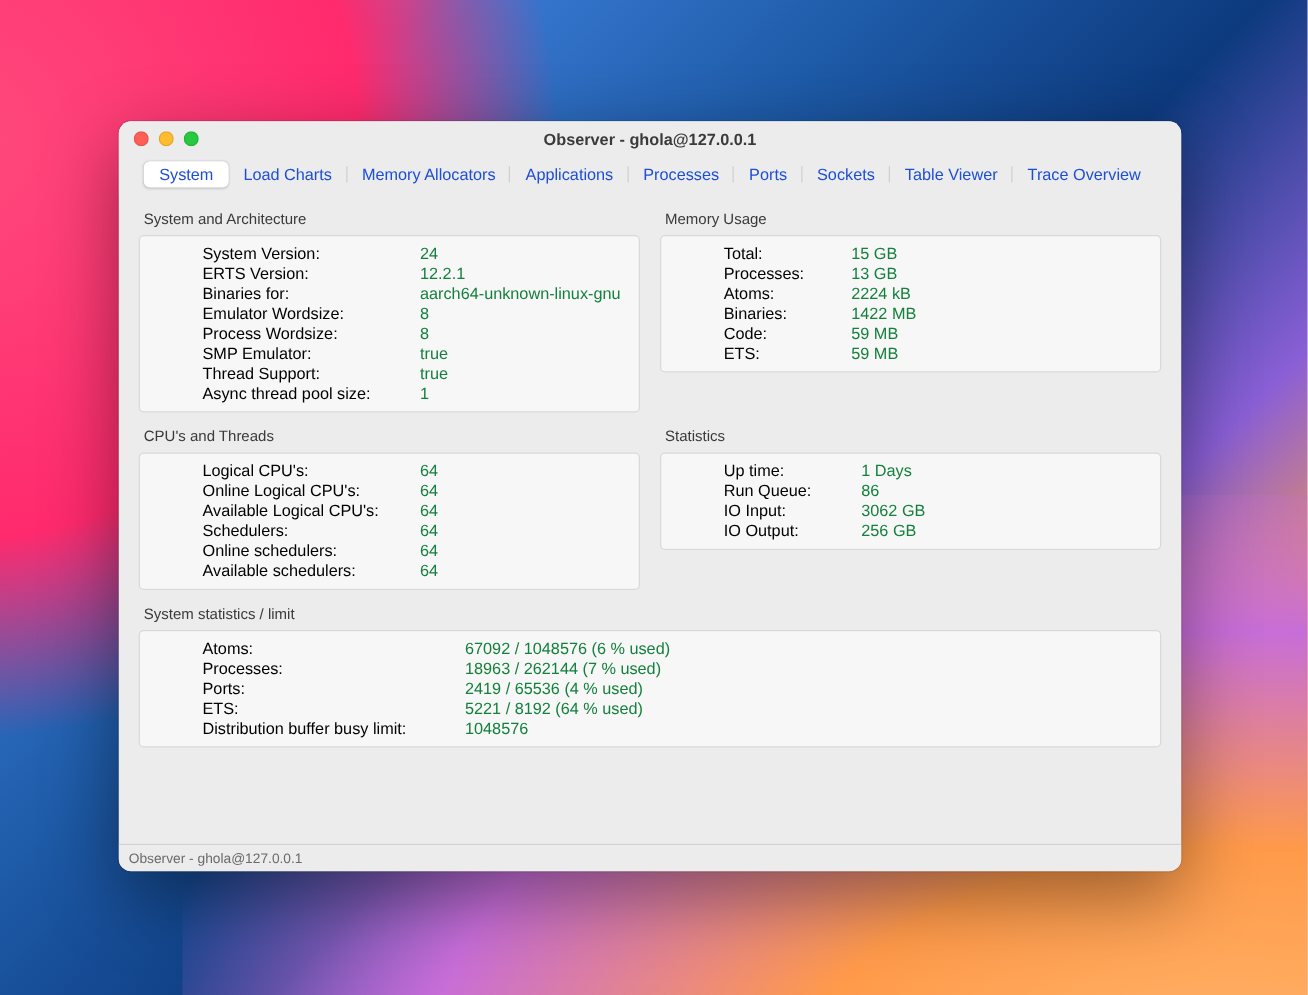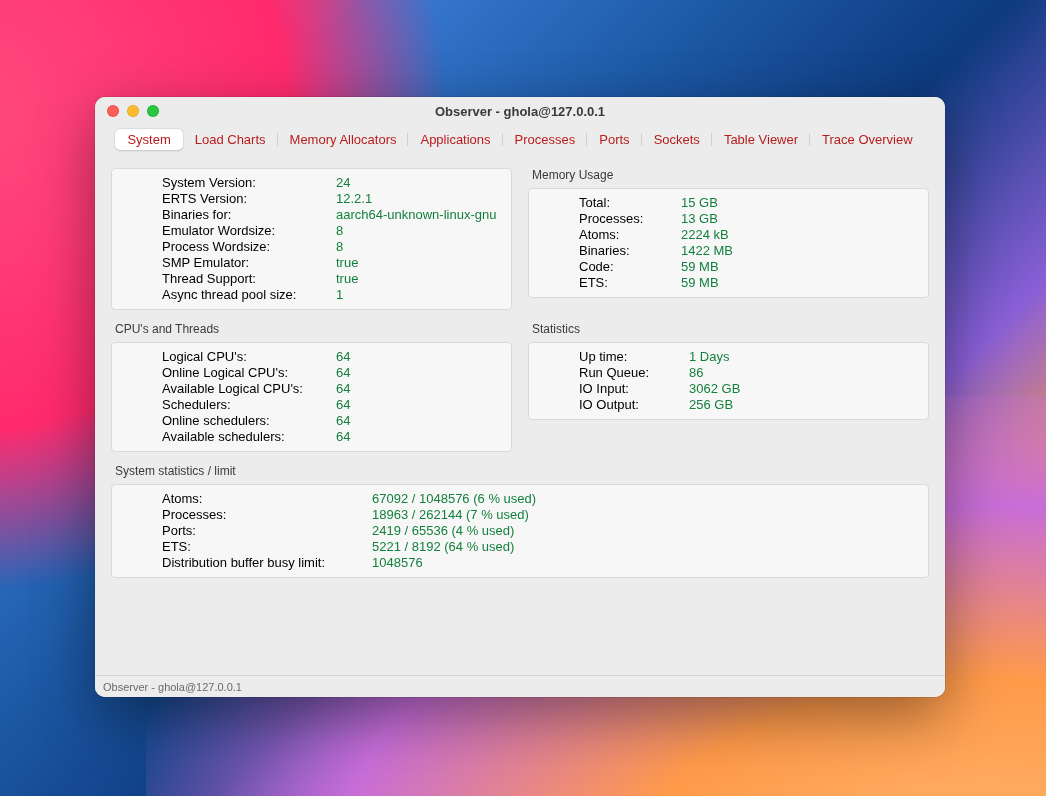--- a/index.html
+++ b/index.html
@@ -99,21 +99,21 @@
 .tabbar {
   display: flex;
   justify-content: center;
   gap: 0;
   padding: 4px 8px 6px 8px;
   background: #ececec;
 }
 .tab {
   padding: 3px 12px;
   font-size: 13px;
-  color: #b91c1c;
+  color: #1d4ed8;
   border-radius: 5px;
   cursor: default;
   position: relative;
 }
 .tab.active {
   background: #fff;
   box-shadow: 0 0.5px 2px rgba(0,0,0,0.15), 0 0 0 0.5px rgba(0,0,0,0.06);
 }
 .tab + .tab::before {
   content: "";
@@ -219,20 +219,21 @@
     <div class="tab" data-name="tab-ports">Ports</div>
     <div class="tab" data-name="tab-sockets">Sockets</div>
     <div class="tab" data-name="tab-table-viewer">Table Viewer</div>
     <div class="tab" data-name="tab-trace-overview">Trace Overview</div>
   </div>
 
   <div class="content" data-name="content-area">
     <div class="grid">
 
       <div class="panel" data-name="system-architecture-panel">
+        <div class="panel-title" data-name="panel-title">System and Architecture</div>
         <div class="panel-body" data-name="panel-body">
           <div class="rows">
             <div class="row" data-name="row-system-version">
                 <span class="label">System Version:</span>
                 <span class="value">24</span>
               </div>
             <div class="row" data-name="row-erts-version">
                 <span class="label">ERTS Version:</span>
                 <span class="value">12.2.1</span>
               </div>

